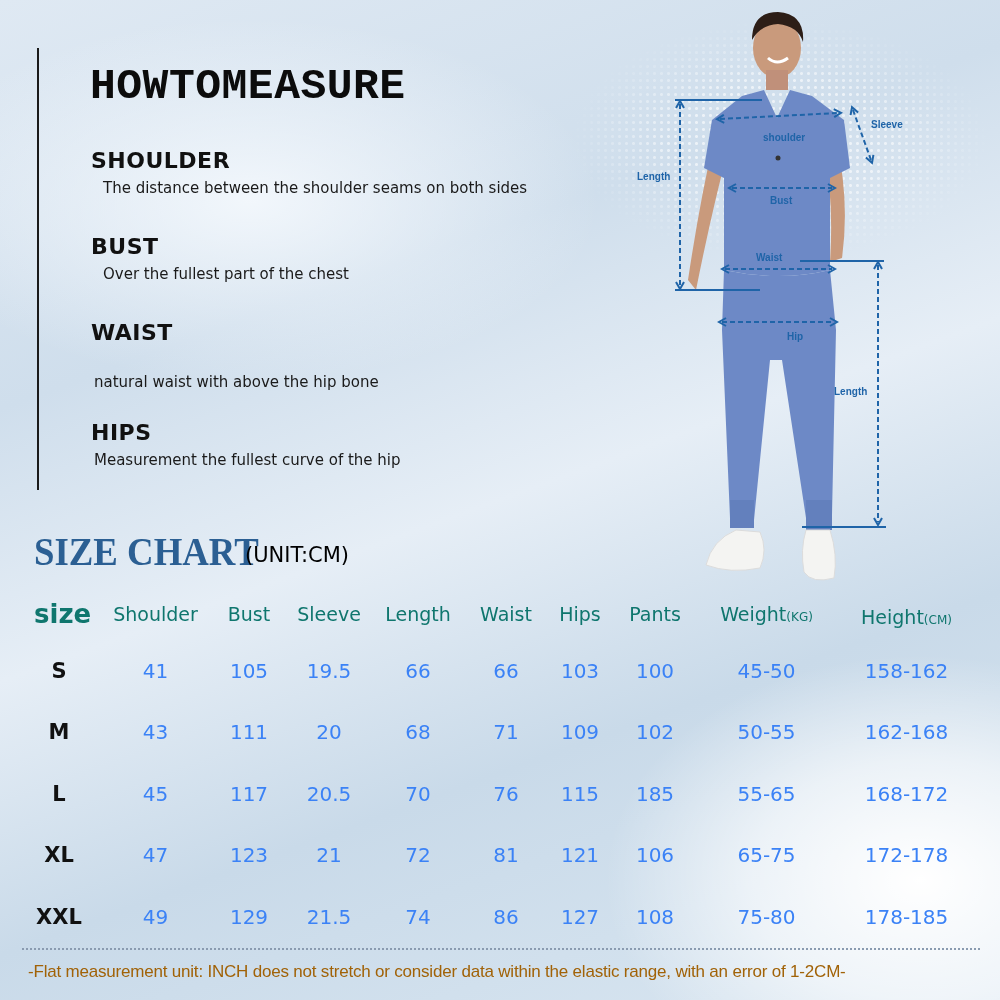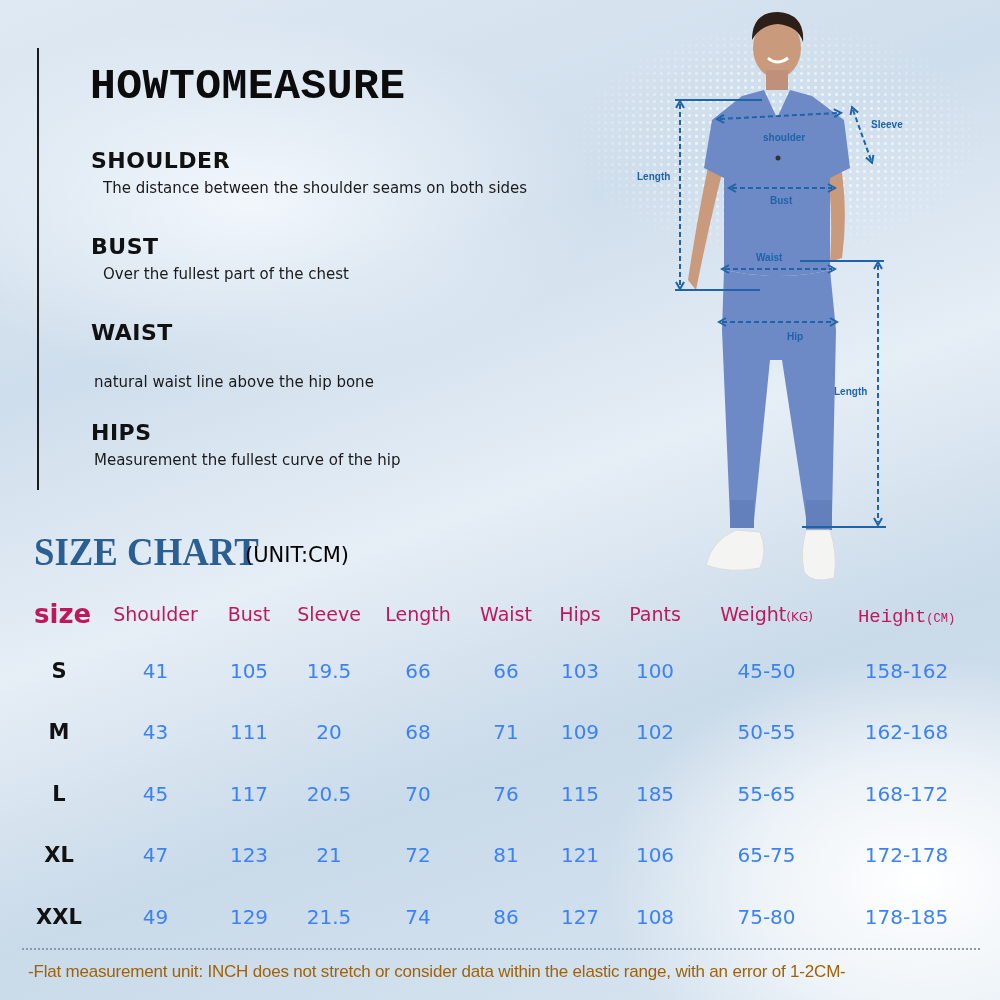--- a/index.html
+++ b/index.html
@@ -31,21 +31,21 @@
     opacity:0.8;
   }
 
   
   .figure { left:620px; top:0; width:300px; height:590px; }
 
   .size-chart-title { left:34px; top:528px; font-family:"Liberation Serif", serif; font-weight:bold; font-size:40px; color:#2b5f93; letter-spacing:0px; transform:scaleX(0.92); transform-origin:left; }
   .size-chart-unit { left:245px; top:543px; font-size:21px; color:#000000; font-family:"DejaVu Sans", sans-serif; }
 
   table.sz { position:absolute; left:20px; top:588px; border-collapse:collapse; font-family:"DejaVu Sans", sans-serif; }
-  table.sz th { font-weight:normal; font-size:19px; color:#be185d; height:46px; padding:0; text-align:center; vertical-align:middle; }
+  table.sz th { font-weight:normal; font-size:19px; color:#0f766e; height:46px; padding:0; text-align:center; vertical-align:middle; }
   table.sz th.size-h { font-size:26px; font-weight:bold; text-align:left; padding-left:14px; }
   table.sz th small { font-size:12px; }
   table.sz td { font-size:20px; color:#3b82f6; height:61.5px; text-align:center; padding:0; }
   table.sz td.size-c { font-weight:bold; color:#111; font-size:21px; }
 
   .dotted { left:22px; top:948px; width:958px; border-top:2px dotted #8a9bb0; }
   .footer { left:28px; top:962px; font-size:17px; color:#a16207; font-family:"Liberation Sans", sans-serif; letter-spacing:-0.2px; }
 
   .lbl { font-family:"Liberation Sans", sans-serif; font-size:10px; font-weight:bold; fill:#1f64a8; }
 </style>
@@ -60,21 +60,21 @@
 <div class="abs measure-item" style="left:91px; top:148px;">
   <h3>SHOULDER</h3>
   <p>The distance between the shoulder seams on both sides</p>
 </div>
 <div class="abs measure-item" style="left:91px; top:234px;">
   <h3>BUST</h3>
   <p>Over the fullest part of the chest</p>
 </div>
 <div class="abs measure-item" style="left:91px; top:320px;">
   <h3>WAIST</h3>
-  <p style="margin-left:3px;"><br><span>natural waist line above the hip bone</span></p>
+  <p style="margin-left:3px;"><br><span>natural waist with above the hip bone</span></p>
 </div>
 <div class="abs measure-item" style="left:91px; top:420px;">
   <h3>HIPS</h3>
   <p style="margin-left:3px;">Measurement the fullest curve of the hip</p>
 </div>
 
 <svg class="abs figure" viewBox="620 0 300 590" width="300" height="590">
   <defs>
     <marker id="ah" viewBox="0 0 10 10" refX="5" refY="5" markerWidth="5" markerHeight="5" orient="auto-start-reverse">
       <path d="M1,1 L8,5 L1,9" fill="none" stroke="#1f64a8" stroke-width="2"></path>
@@ -143,21 +143,21 @@
     <tr>
       <th class="size-h">size</th>
       <th>Shoulder</th>
       <th>Bust</th>
       <th>Sleeve</th>
       <th>Length</th>
       <th>Waist</th>
       <th>Hips</th>
       <th>Pants</th>
       <th><span>Weight</span><small>(KG)</small></th>
-      <th style="padding-top:6px;font-family:Liberation Mono, monospace;"><span>Height</span><small>(CM)</small></th>
+      <th style="padding-top:6px;"><span>Height</span><small>(CM)</small></th>
     </tr>
   </thead>
   <tbody>
     <tr>
       <td class="size-c">S</td>
       <td>41</td>
       <td>105</td>
       <td>19.5</td>
       <td>66</td>
       <td>66</td>

